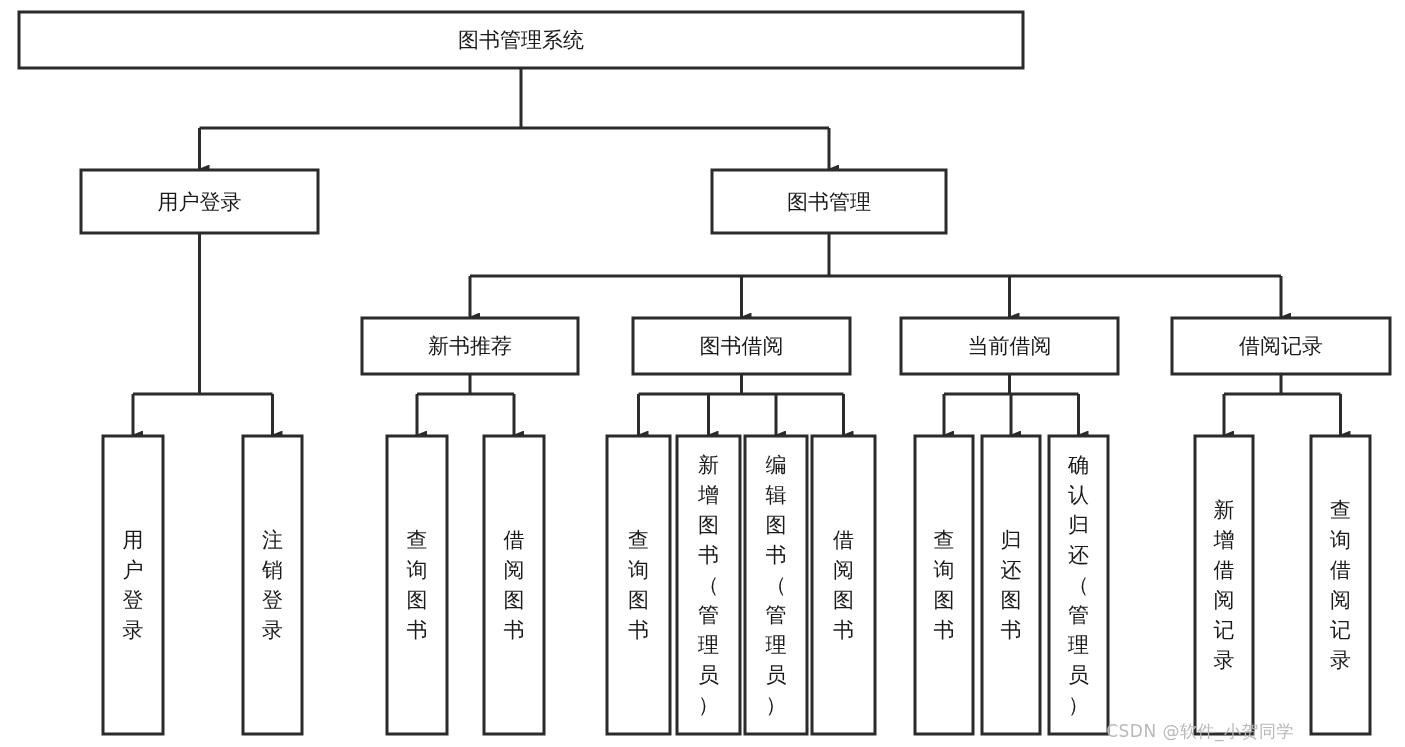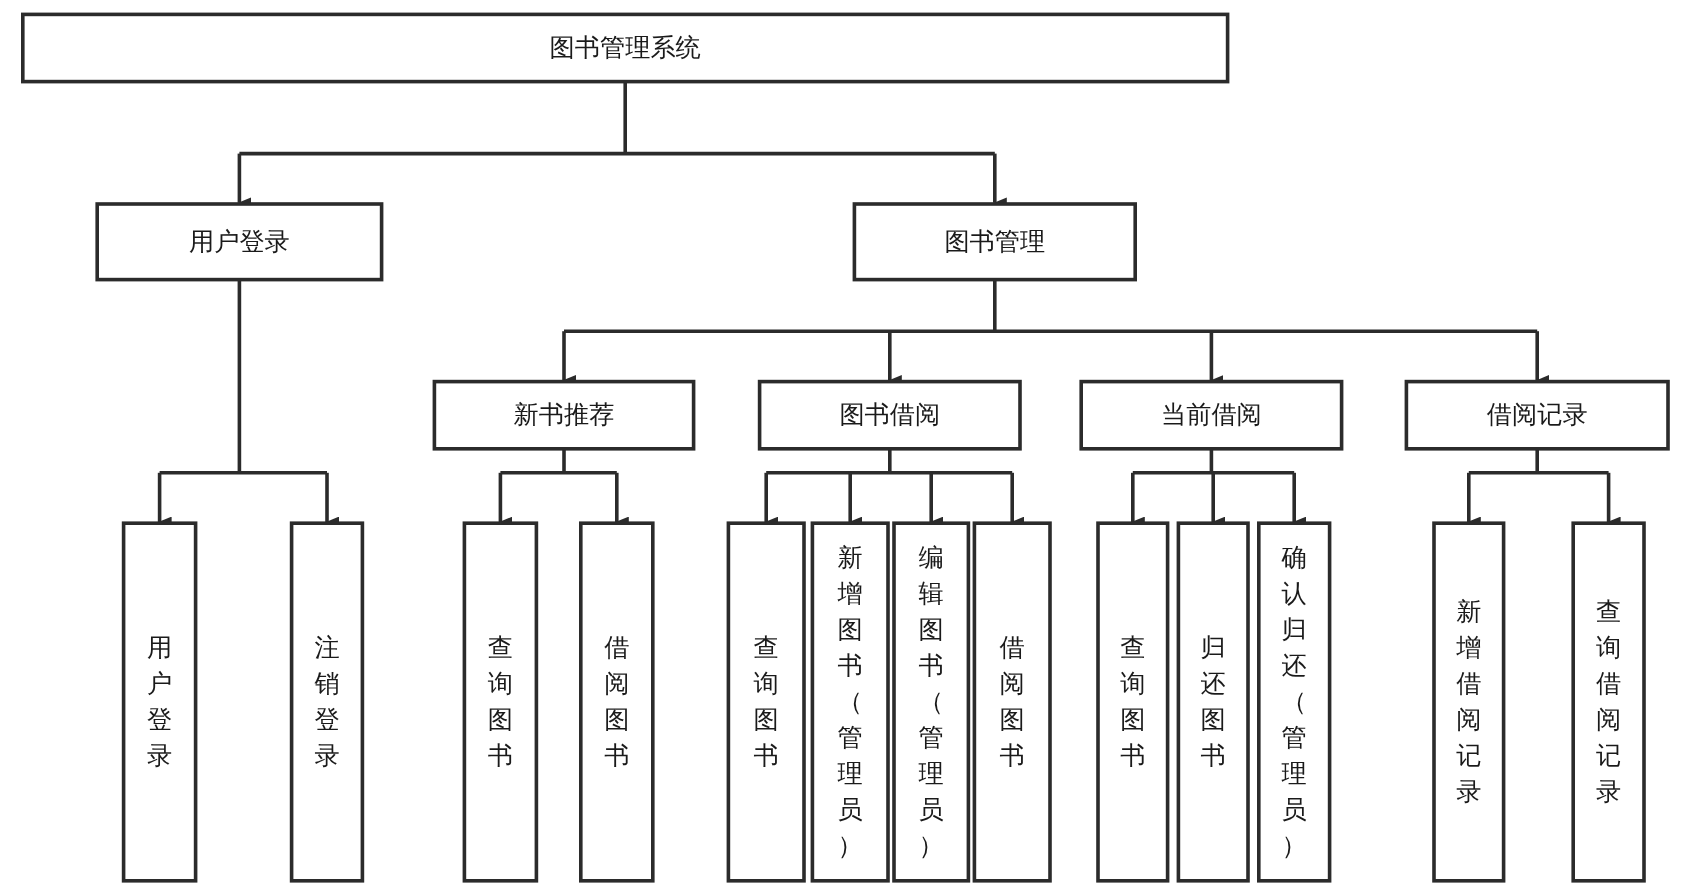--- a/index.html
+++ b/index.html
@@ -164,13 +164,14 @@
         <g>
           <rect x="1195" y="436" width="58" height="298" class="node-box"></rect>
           <text x="1224" y="517" class="node-label-v"><tspan x="1224" dy="0">新</tspan><tspan x="1224" dy="30">增</tspan><tspan x="1224" dy="30">借</tspan><tspan x="1224" dy="30">阅</tspan><tspan x="1224" dy="30">记</tspan><tspan x="1224" dy="30">录</tspan></text>
         </g>
         <g>
           <rect x="1311" y="436" width="59" height="298" class="node-box"></rect>
           <text x="1340.5" y="517" class="node-label-v"><tspan x="1340.5" dy="0">查</tspan><tspan x="1340.5" dy="30">询</tspan><tspan x="1340.5" dy="30">借</tspan><tspan x="1340.5" dy="30">阅</tspan><tspan x="1340.5" dy="30">记</tspan><tspan x="1340.5" dy="30">录</tspan></text>
         </g>
       </g>
   </svg>
+  <div class="watermark">CSDN @软件_小贺同学</div>
 </div>
 
 </body></html>

